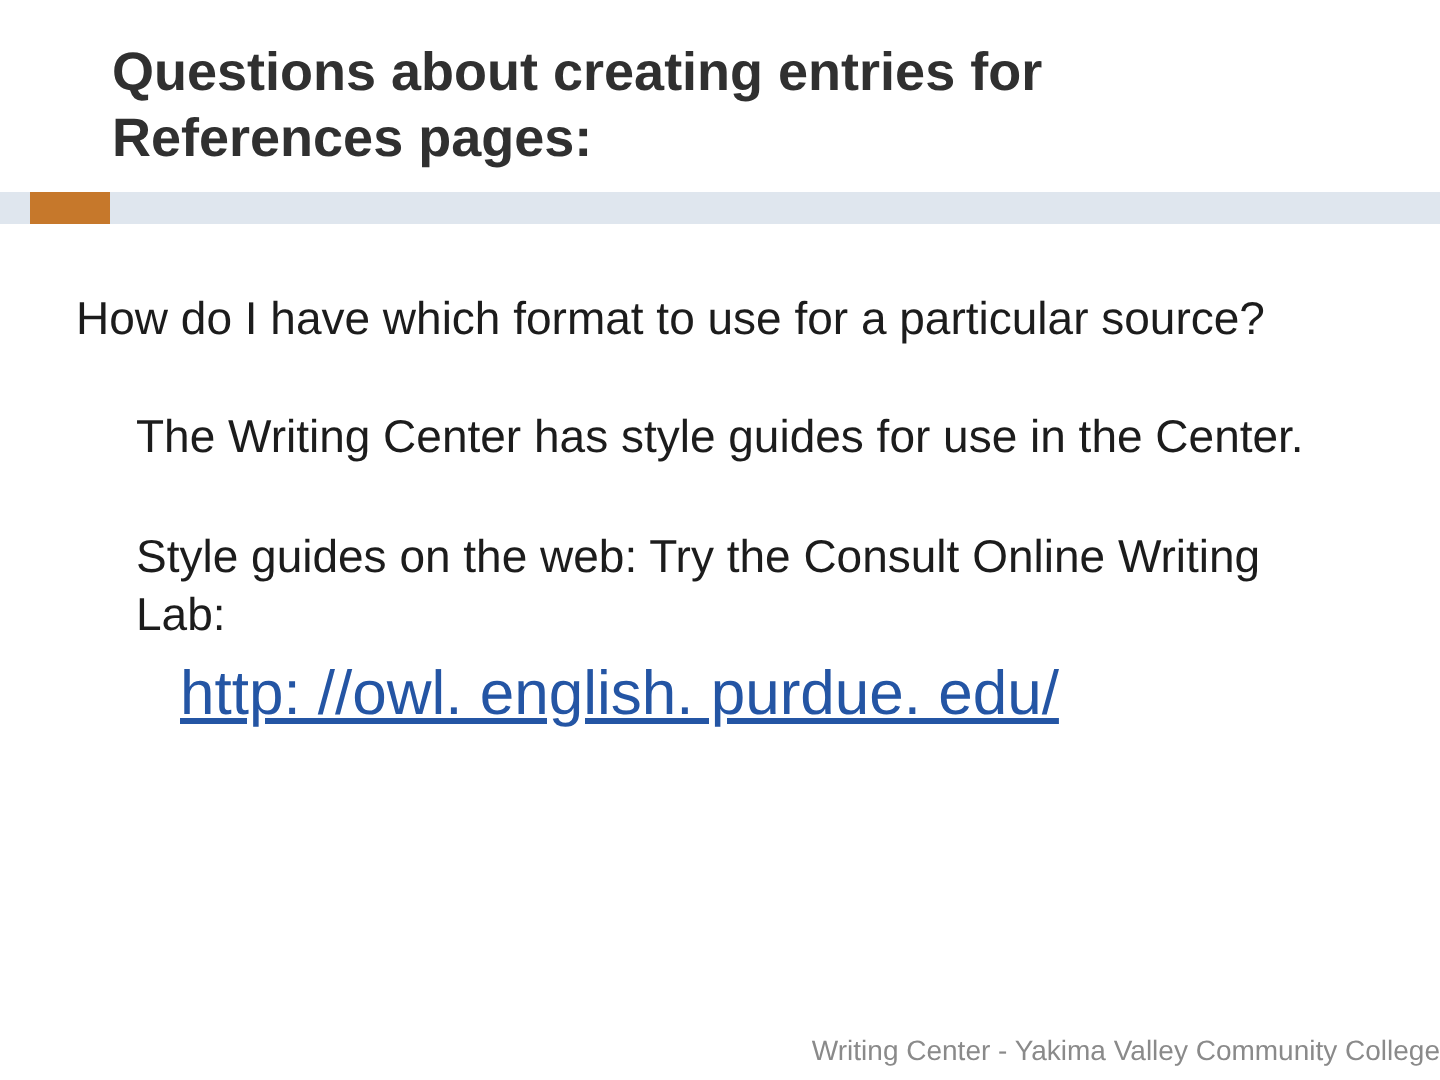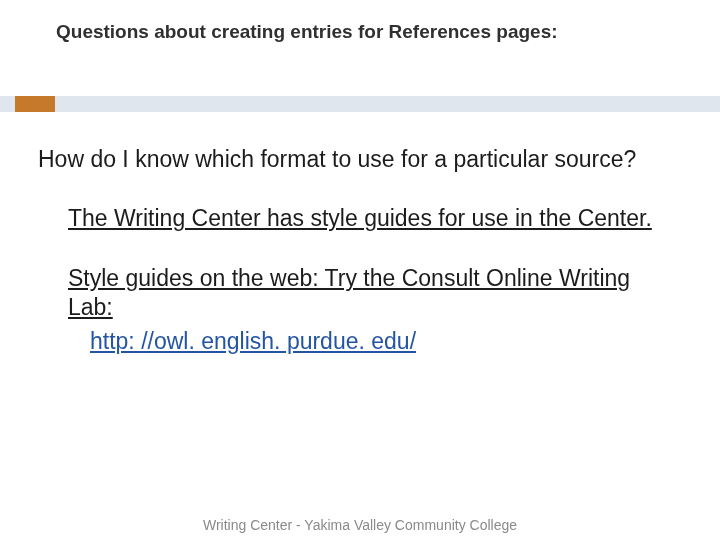--- a/index.html
+++ b/index.html
@@ -14,21 +14,21 @@
   .slide {
     width: 720px;
     height: 540px;
     position: relative;
   }
   .title {
     position: absolute;
     left: 56px;
     top: 20px;
     right: 56px;
-    font-size: 19px;
+    font-size: 27px;
     font-weight: bold;
     color: #303030;
     line-height: 1.22;
   }
   .accent-band {
     position: absolute;
     left: 0;
     top: 96px;
     width: 720px;
     height: 16px;
@@ -46,55 +46,55 @@
     position: absolute;
     left: 38px;
     top: 145px;
     right: 62px;
     font-size: 23px;
     line-height: 1.28;
     color: #1c1c1c;
   }
   .p { margin-bottom: 4px; }
   .indent { padding-left: 30px; }
-  .gap { margin-top: 30px; text-decoration: underline; }
+  .gap { margin-top: 30px; }
   .u { text-decoration: underline; }
   .link {
     color: #2455a4;
     text-decoration: underline;
-    font-size: 23px;
+    font-size: 31px;
   }
   .linkwrap {
     padding-left: 52px;
     margin-top: 2px;
     position: relative;
   }
   .footer-over {
     position: absolute;
     left: 0;
     width: 720px;
-    text-align: center;
+    text-align: right;
     font-size: 14px;
     color: #8a8a8a;
     top: 517px;
     pointer-events: none;
   }
 </style>
 </head>
 <body>
 
 <div class="slide">
 
   <div class="title">Questions about creating entries for References pages:</div>
 
   <div class="accent-band"></div>
   <div class="accent-tab"></div>
 
   <div class="body">
-    <div class="p">How do I know which format to use for a particular source?</div>
+    <div class="p">How do I have which format to use for a particular source?</div>
     <div class="p indent gap">The Writing Center has style guides for use in the Center.</div>
     <div class="p indent gap">Style guides on the web:  Try the Consult Online Writing Lab:</div>
     <div class="linkwrap">
       <a class="link" href="#">http: //owl. english. purdue. edu/</a>
     </div>
   </div>
 
   <div class="footer-over">Writing Center - Yakima Valley Community College</div>
 
 </div>

